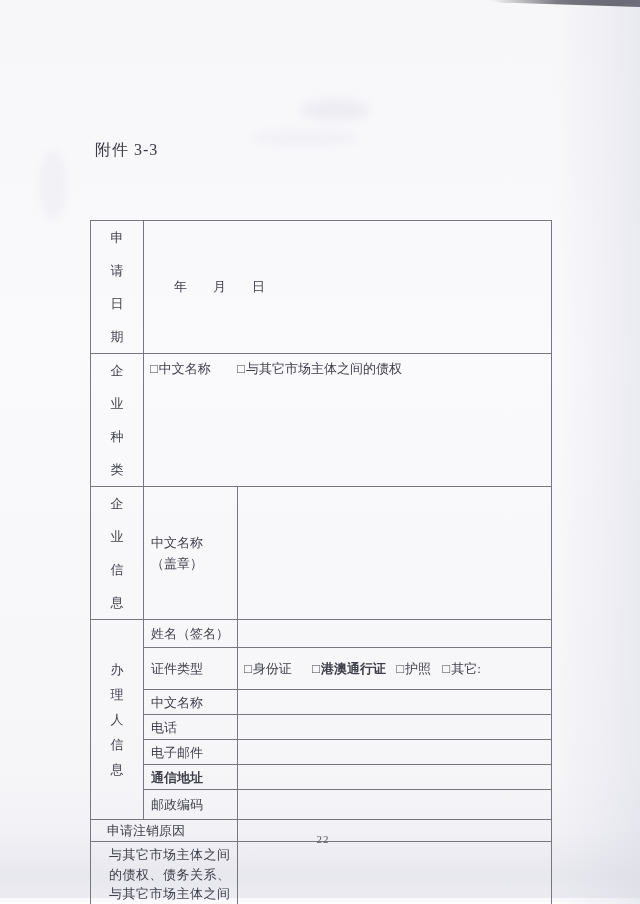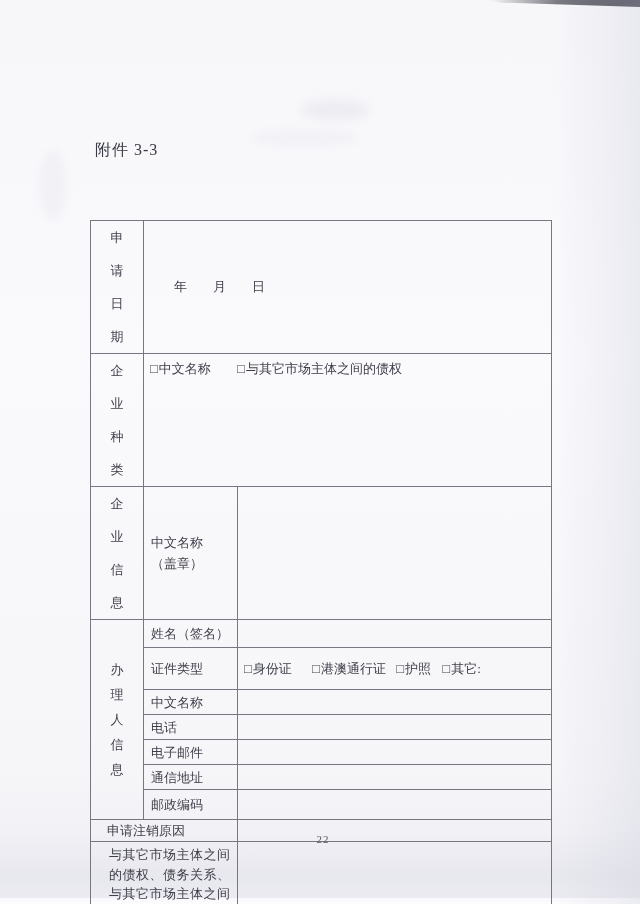--- a/index.html
+++ b/index.html
@@ -44,38 +44,38 @@
   table.form-table {
     position:absolute; left:90px; top:220px; width:461px;
     border-collapse:collapse; table-layout:fixed;
     font-size:13px; color:#3f3f4a;
   }
   .form-table td { border:1px solid #777782; padding:0 6px; vertical-align:middle; overflow:hidden; }
   col.ca { width:53px; } col.cb { width:94px; } col.cc { width:314px; }
 
   tr.r1 { height:68px; } tr.r2 { height:67px; } tr.r3 { height:67px; }
   tr.r4 { height:28px; } tr.r5 { height:42px;margin-top:32px; } tr.r6 { height:25px; }
-  tr.r7 { height:25px; } tr.r8 { height:25px; } tr.r9 { height:25px; }
+  tr.r7 { height:25px; } tr.r8 { height:25px; } tr.r9 { height:25px;font-weight:bold; }
   tr.r10 { height:30px; } tr.r11 { height:22px; } tr.r12 { height:98px; }
   tr.r13 { height:37px; }
 
   td.lbl   { text-align:center; white-space:pre-line; padding:0 18px; }
   td.split1 { line-height:33px; }
   td.agent  { line-height:25px; }
   td.sub   { text-align:left; white-space:pre-line; line-height:21px; padding-left:7px; }
   td.ab    { text-align:left; padding-left:16px; }
   td.wrap  { line-height:19.5px; padding:3px 3px 3px 18px; letter-spacing:0.5px; }
   td.val   { text-align:left; }
   td.date  { padding-left:30px; }
   td.top   { vertical-align:top; padding-top:6px; }
   .opt { white-space:nowrap; }
   .opt .cb { margin-right:1px; }
   .gap-a { margin-right:23px; }
   .gap-b { margin-right:17px; }
-  .gap-c { margin-right:7px; }
+  .gap-c { margin-right:7px;font-weight:bold; }
   .gap-d { margin-right:8px; }
 
   .pagenum {
     position:absolute; left:0; top:833px; width:646px;
     text-align:center; font-size:11px; color:#585862; letter-spacing:1px;
   }
 </style>
 </head>
 <body>
 

